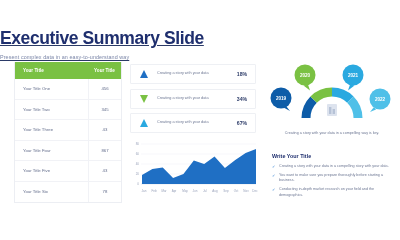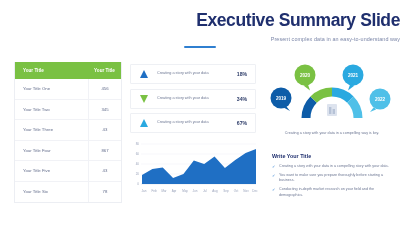--- a/index.html
+++ b/index.html
@@ -5,21 +5,21 @@
   * { margin:0; padding:0; box-sizing:border-box; }
   html,body { width:400px; height:225px; overflow:hidden; }
   body {
     background:#ffffff;
     font-family:"Liberation Sans", sans-serif;
     color:#2b3a67;
     position:relative;
   }
 
   
-  .header { text-align:right; padding-top:10px; }
+  .header { text-align:left; padding-top:28px;text-decoration:underline; }
   .title {
     font-size:17.5px;
     font-weight:bold;
     letter-spacing:-0.4px;
     color:#1f2f6e;
   }
   .subtitle {
     font-size:5.4px;
     color:#7b86a8;
     margin-top:5px;

